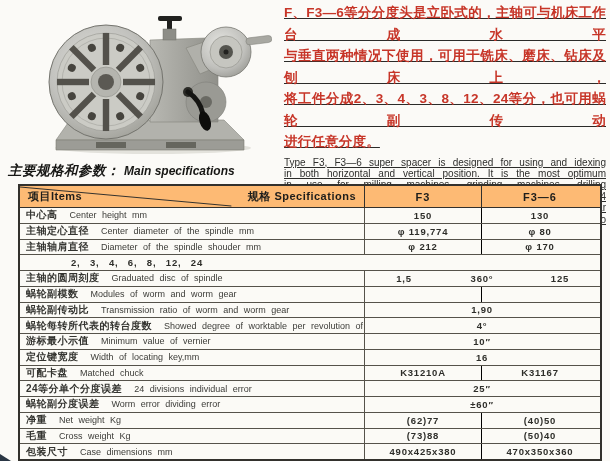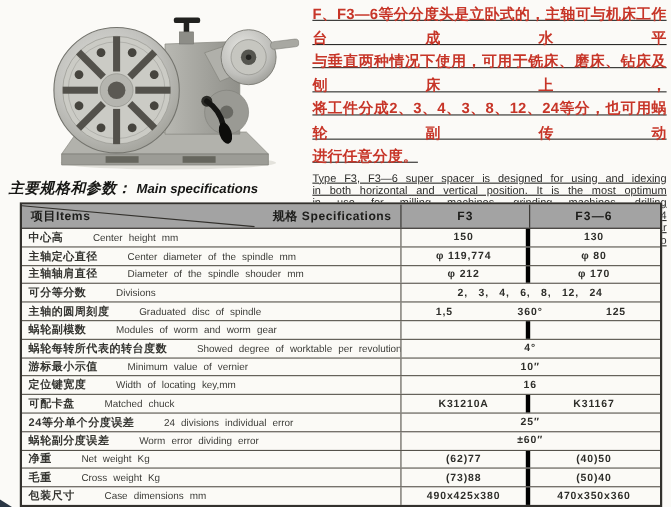--- a/index.html
+++ b/index.html
@@ -28,46 +28,46 @@
   .heading{position:absolute; left:8px; top:162px; font-size:13px; color:#161614; white-space:nowrap;font-style:italic;}
   .heading .zh{font-weight:bold; font-size:13.5px; letter-spacing:0.5px;}
   .heading .en{font-size:12px; font-weight:bold; margin-left:4px;}
   
   .spec-table{
     position:absolute; left:18px; top:184px; width:584px; height:277px;
     box-sizing:border-box; border:2px solid #33312d; background:#fbfaf6;
     display:flex; flex-direction:column;
   }
   .t-header{
-    display:flex; height:21px; flex:0 0 21px; background:#a3a3a3;
+    display:flex; height:21px; flex:0 0 21px; background:#fdba74;
     border-bottom:1px solid #33312d; font-weight:bold; color:#1d1d1b;
   }
   .h-items{
     position:relative; width:345px; box-sizing:border-box; border-right:1px solid #33312d;
     display:flex; align-items:center; justify-content:space-between; padding:0 8px;
     font-size:11px;
   }
   .h-items .diag{position:absolute; left:0; top:0; width:100%; height:100%;}
   .h-items .zh-it{letter-spacing:0.5px; z-index:1;}
   .h-items .spec{letter-spacing:0.5px; z-index:1;}
   .h-col{
     width:117px; box-sizing:border-box; border-right:1px solid #33312d;
     display:flex; align-items:center; justify-content:center; font-size:11px; letter-spacing:1px;
   }
   .h-col.last{width:116px; border-right:none;}
   .t-row{display:flex; flex:1 1 0; border-bottom:1px solid #55524a; min-height:0;}
   .t-row.last{border-bottom:none;}
   .c-item{
     width:345px; box-sizing:border-box; border-right:1px solid #55524a;
-    display:flex; align-items:center; gap:27px; padding-left:6px; overflow:hidden; white-space:nowrap;
+    display:flex; align-items:center; gap:12px; padding-left:6px; overflow:hidden; white-space:nowrap;
   }
   .c-item .zh{font-weight:bold; font-size:10px; letter-spacing:0.5px; color:#343430;}
   .c-item .en{font-size:9px; color:#3c3c38; word-spacing:3px;}
   .c-val{
-    width:117px; box-sizing:border-box; border-right:4px solid #000000;
+    width:117px; box-sizing:border-box; border-right:1px solid #000000;
     display:flex; align-items:center; justify-content:center;
     font-size:9.5px; font-weight:bold; color:#2e2e2a; letter-spacing:0.8px;
   }
   .c-val.last{width:116px; border-right:none;}
   .c-merged{
     width:234px; display:flex; align-items:center; justify-content:center;
     font-size:9.5px; font-weight:bold; color:#2e2e2a; letter-spacing:0.8px; word-spacing:6px;
   }
   .c-triple{width:234px; display:flex;text-align:right;}
   .c-triple span{
@@ -229,24 +229,20 @@
     <div class="t-row">
       <div class="c-item">
           <span class="zh">主轴轴肩直径</span>
           <span class="en">Diameter of the spindle shouder mm</span>
         </div>
       <div class="c-val">φ 212</div>
       <div class="c-val last">φ 170</div>
     </div>
 
     <div class="t-row">
-      <div class="c-item">
-          <span class="zh">可分等分数</span>
-          <span class="en">Divisions</span>
-        </div>
       <div class="c-merged">2, 3, 4, 6, 8, 12, 24</div>
     </div>
 
     <div class="t-row">
       <div class="c-item">
           <span class="zh">主轴的圆周刻度</span>
           <span class="en">Graduated disc of spindle</span>
         </div>
       <div class="c-triple">
         <span>1,5</span>
@@ -257,20 +253,27 @@
 
     <div class="t-row">
       <div class="c-item">
           <span class="zh">蜗轮副模数</span>
           <span class="en">Modules of worm and worm gear</span>
         </div>
       <div class="c-val"></div>
       <div class="c-val last"></div>
     </div>
 
+    <div class="t-row">
+      <div class="c-item">
+          <span class="zh">蜗轮副传动比</span>
+          <span class="en">Transmission ratio of worm and worm gear</span>
+        </div>
+      <div class="c-merged">1,90</div>
+    </div>
 
     <div class="t-row">
       <div class="c-item">
           <span class="zh">蜗轮每转所代表的转台度数</span>
           <span class="en">Showed degree of worktable per revolution of worm</span>
         </div>
       <div class="c-merged">4°</div>
     </div>
 
     <div class="t-row">

